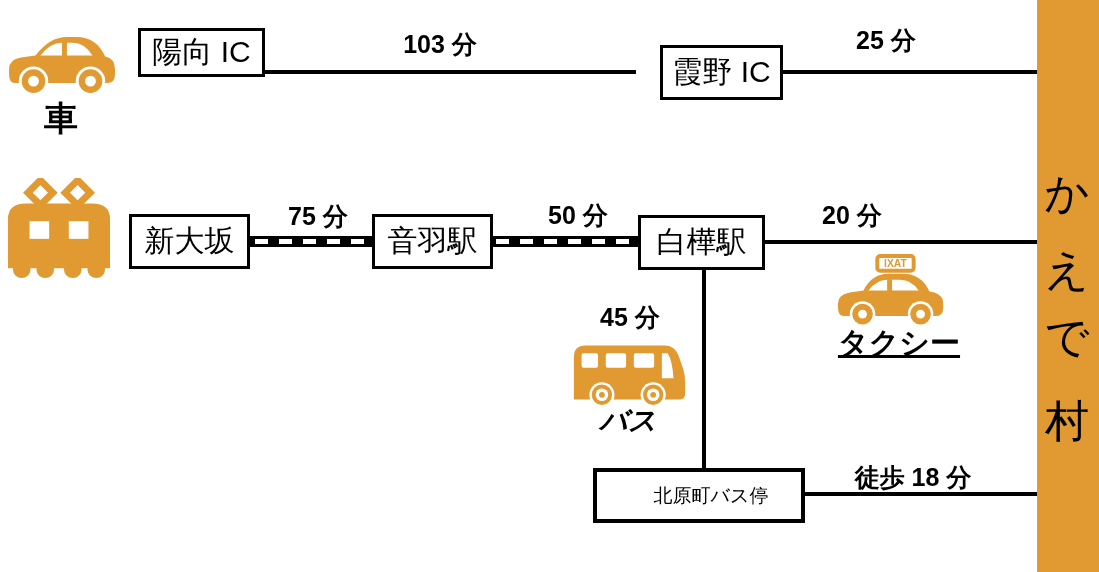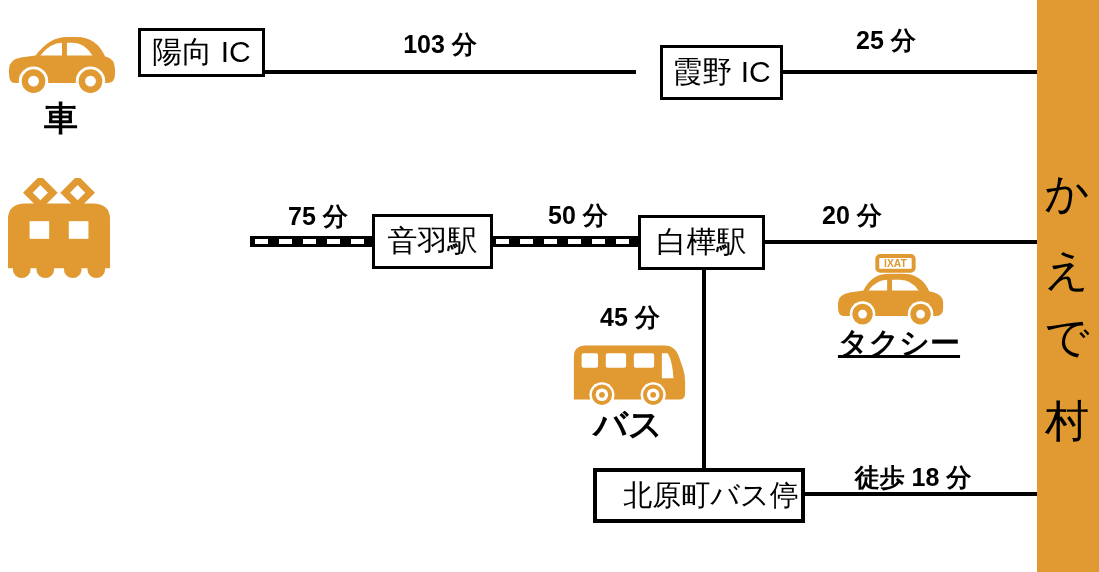--- a/index.html
+++ b/index.html
@@ -7,21 +7,21 @@
   #stage {
     position:relative; width:1099px; height:572px; overflow:hidden;
     background:#fff; color:var(--ink);
     font-family:"Liberation Sans","DejaVu Sans",sans-serif;
   }
   .box {
     position:absolute; box-sizing:border-box; background:#fff;
     border:3px solid #000; display:flex; align-items:center; justify-content:center;
     font-size:30px; white-space:nowrap; z-index:3;
   }
-  .box.thick { border-width:4px; font-size:29px;padding-left:24px; }
+  .box.thick { border-width:4px; font-size:19px;padding-left:24px; }
   .hline { position:absolute; height:4px; background:#000; z-index:1; }
   .vline { position:absolute; width:4px; background:#000; z-index:1; }
   .rail { position:absolute; height:11px; background:#000; z-index:1; }
   .rail::before {
     content:""; position:absolute; left:5px; right:5px; top:3px; height:5px;
     background:repeating-linear-gradient(90deg,#fff 0 13px,transparent 13px 24px);
   }
   .duration {
     position:absolute; transform:translateX(-50%); white-space:nowrap;
     font-size:25px; font-weight:700; z-index:2;
@@ -87,20 +87,23 @@
       <circle cx="70" cy="93" r="9" fill="var(--accent)"></circle>
         <circle cx="94" cy="93" r="9" fill="var(--accent)"></circle>
     </svg>
   </span>
 
   <div class="rail" style="left:250px; top:236px; width:124px;"></div>
   <div class="duration" style="left:318px; top:200px;">75 分</div>
   <div class="rail" style="left:491px; top:236px; width:149px;"></div>
   <div class="duration" style="left:578px; top:199px;">50 分</div>
 
+  <div class="box" style="left:129px; top:214px; width:121px; height:55px;">
+    <span>新大坂</span>
+  </div>
   <div class="box" style="left:372px; top:214px; width:121px; height:55px;">
     <span>音羽駅</span>
   </div>
   <div class="box" style="left:638px; top:215px; width:127px; height:55px;">
     <span>白樺駅</span>
   </div>
 
   <div class="hline" style="left:765px; top:240px; width:274px;"></div>
   <div class="duration" style="left:852px; top:199px;">20 分</div>
   <span class="icon" style="left:836px; top:253px;">
@@ -132,21 +135,21 @@
       <circle cx="33" cy="57" r="13" fill="#fff"></circle>
         <circle cx="33" cy="57" r="10.5" fill="var(--accent)"></circle>
         <circle cx="33" cy="57" r="6.5" fill="#fff"></circle>
         <circle cx="33" cy="57" r="3" fill="var(--accent)"></circle>
       <circle cx="86" cy="57" r="13" fill="#fff"></circle>
         <circle cx="86" cy="57" r="10.5" fill="var(--accent)"></circle>
         <circle cx="86" cy="57" r="6.5" fill="#fff"></circle>
         <circle cx="86" cy="57" r="3" fill="var(--accent)"></circle>
     </svg>
   </span>
-  <div class="caption" style="left:628px; top:402px; font-size:34px;">バス</div>
+  <div class="caption" style="left:628px; top:402px; font-size:28px;font-style:italic;">バス</div>
 
   <div class="box thick" style="left:593px; top:468px; width:212px; height:55px;">
     <span>北原町バス停</span>
   </div>
   <div class="hline" style="left:805px; top:492px; width:234px;"></div>
   <div class="duration" style="left:913px; top:461px;">徒歩 18 分</div>
 
   <div id="dest-bar">
     <div id="dest-label">かえで村</div>
   </div>

